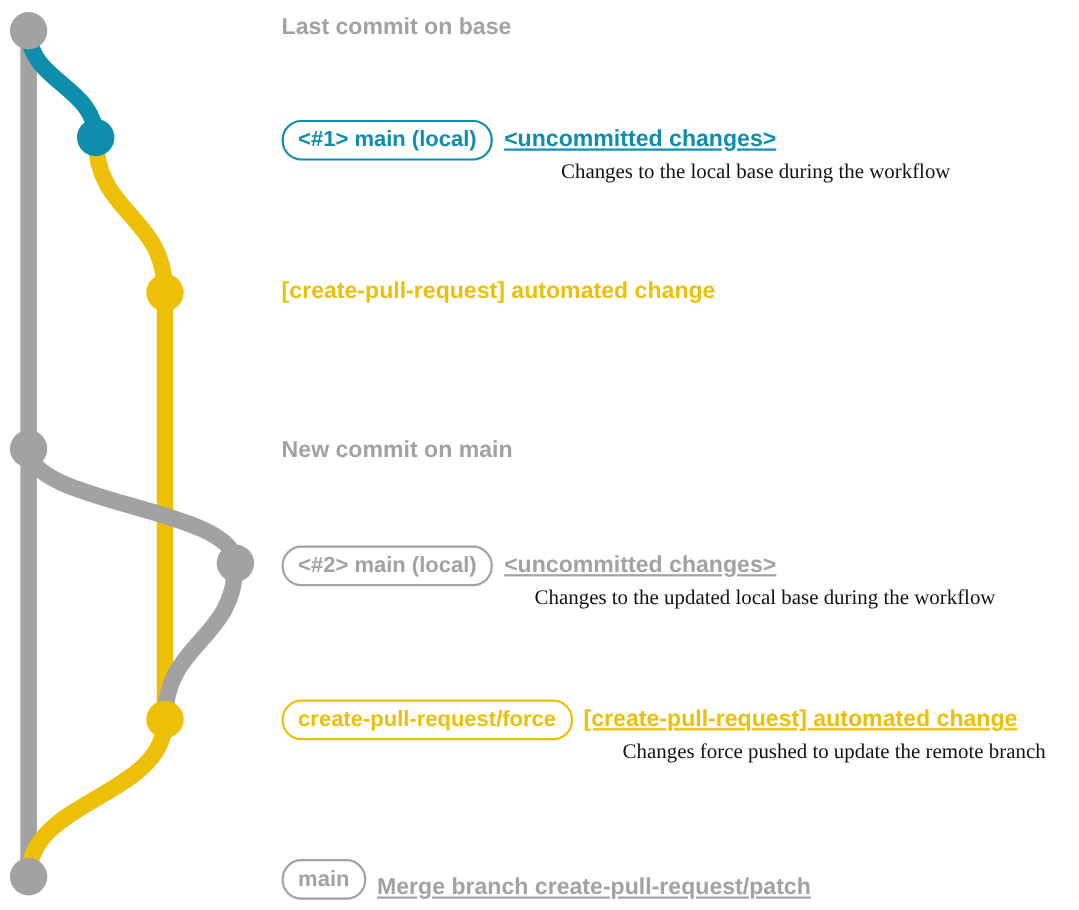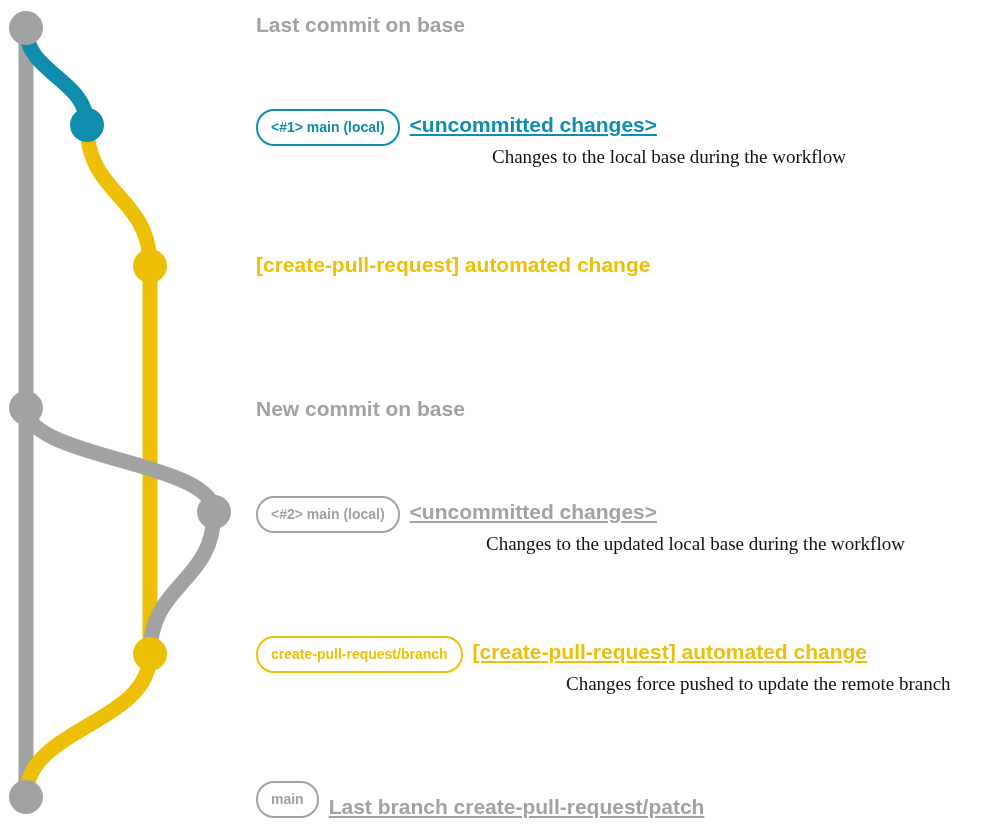--- a/index.html
+++ b/index.html
@@ -35,21 +35,21 @@
     position: absolute;
     display: flex;
     align-items: baseline;
   }
 
   .pill {
     display: inline-block;
     border: 2px solid #999999;
     border-radius: 18px;
     padding: 5px 13px 6px 13px;
-    font-size: 14px;
+    font-size: 20px;
     line-height: 22px;
     font-weight: 700;
     color: #999999;
     white-space: nowrap;
     background: #ffffff;
     box-sizing: border-box;
   }
   .pill.teal   { border-color: #0e8dad; color: #0e8dad; }
   .pill.yellow { border-color: #edc007; color: #edc007; }
   .pill.gray   { border-color: #a2a2a2; color: #a2a2a2; }
@@ -114,40 +114,40 @@
 <div class="labels-layer">
 
   <div class="row" style="left:256px; top:14px;">
     <span class="headline gray">Last commit on base</span>
   </div>
 
   <div class="row" style="left:256px; top:109px;">
     <span class="pill teal">&lt;#1&gt; main (local)</span>
     <span class="subject teal">&lt;uncommitted changes&gt;</span>
   </div>
-  <div class="note" style="left:492px; top:146px;">Changes to the local base during the workflow</div>
+  <div class="note" style="left:510px; top:146px;">Changes to the local base during the workflow</div>
 
   <div class="row" style="left:256px; top:254px;">
     <span class="headline yellow">[create-pull-request] automated change</span>
   </div>
 
   <div class="row" style="left:256px; top:398px;">
-    <span class="headline gray">New commit on base</span>
+    <span class="headline gray">New commit on main</span>
   </div>
 
   <div class="row" style="left:256px; top:496px;">
     <span class="pill gray">&lt;#2&gt; main (local)</span>
     <span class="subject gray">&lt;uncommitted changes&gt;</span>
   </div>
   <div class="note" style="left:486px; top:533px;">Changes to the updated local base during the workflow</div>
 
   <div class="row" style="left:256px; top:636px;">
-    <span class="pill yellow">create-pull-request/branch</span>
+    <span class="pill yellow">create-pull-request/force</span>
     <span class="subject yellow">[create-pull-request] automated change</span>
   </div>
   <div class="note" style="left:566px; top:673px;">Changes force pushed to update the remote branch</div>
 
   <div class="row" style="left:256px; top:781px;align-items:flex-end;">
     <span class="pill gray">main</span>
-    <span class="subject gray">Last branch create-pull-request/patch</span>
+    <span class="subject gray">Merge branch create-pull-request/patch</span>
   </div>
 
 </div>
 
 </body></html>

